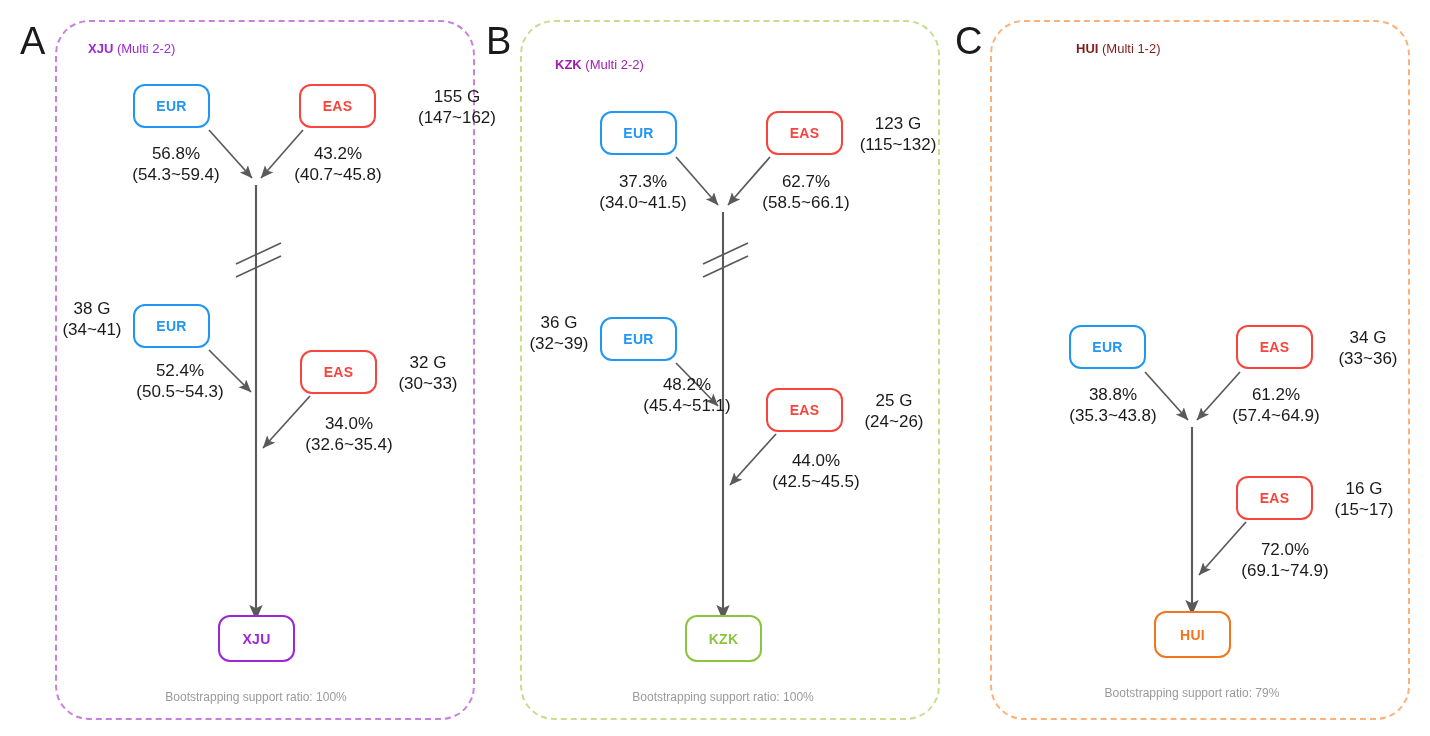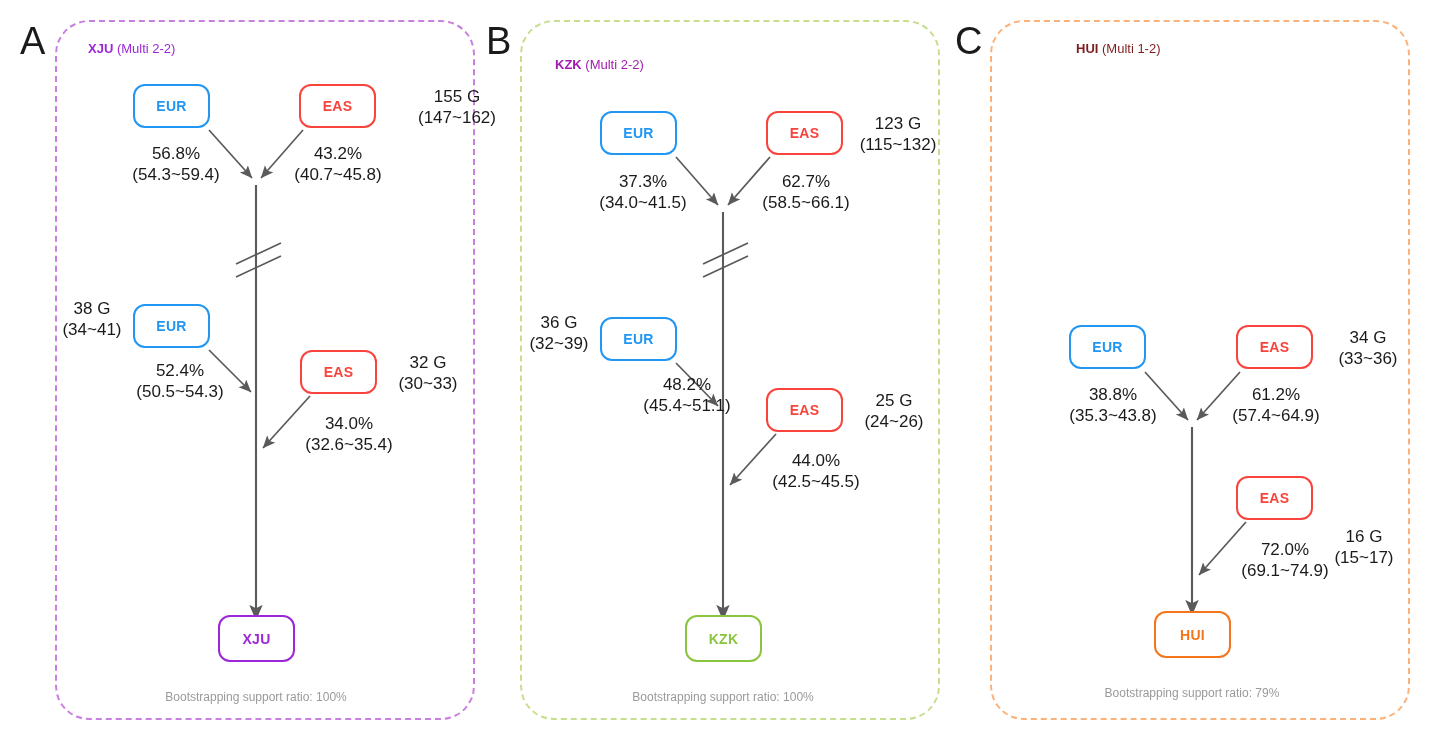--- a/index.html
+++ b/index.html
@@ -235,21 +235,21 @@
     <span class="l2">(33~36)</span>
   </div>
   <div class="label align-center" style="left:1113px; top:385px;">
     <span class="l1">38.8%</span>
     <span class="l2">(35.3~43.8)</span>
   </div>
   <div class="label align-center" style="left:1276px; top:385px;">
     <span class="l1">61.2%</span>
     <span class="l2">(57.4~64.9)</span>
   </div>
-  <div class="label align-center" style="left:1364px; top:479px;margin-top:48px;">
+  <div class="label align-center" style="left:1364px; top:479px;">
     <span class="l1">16 G</span>
     <span class="l2">(15~17)</span>
   </div>
   <div class="label align-center" style="left:1285px; top:540px;">
     <span class="l1">72.0%</span>
     <span class="l2">(69.1~74.9)</span>
   </div>
   <div class="footer-note" style="left:1192px; top:686px;">Bootstrapping support ratio: 79%</div>
 
 </div>

